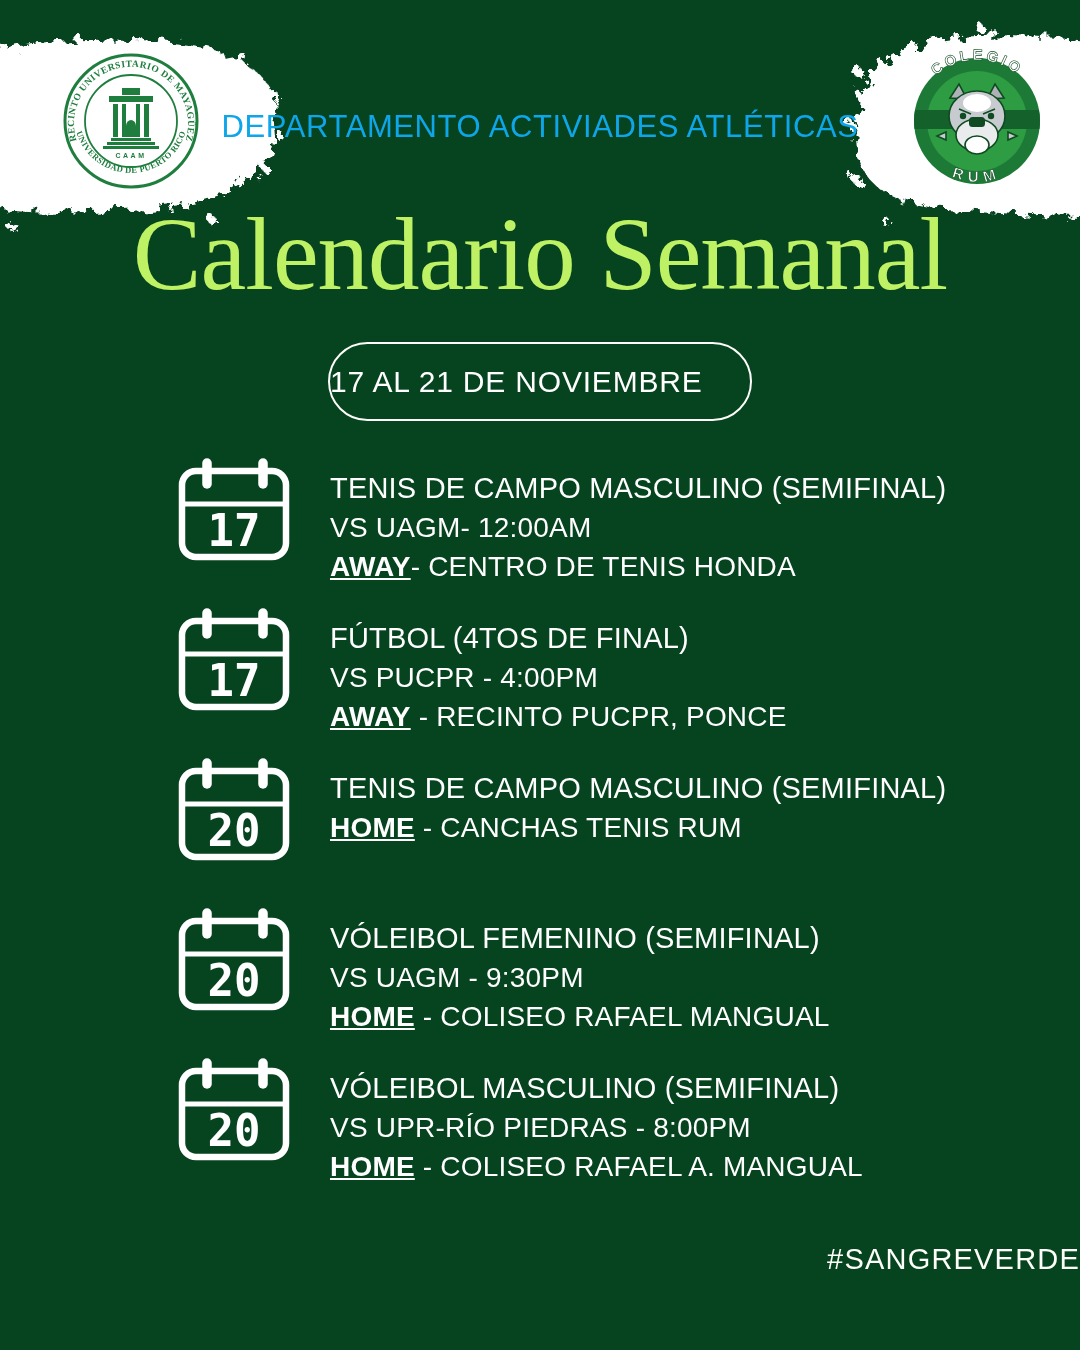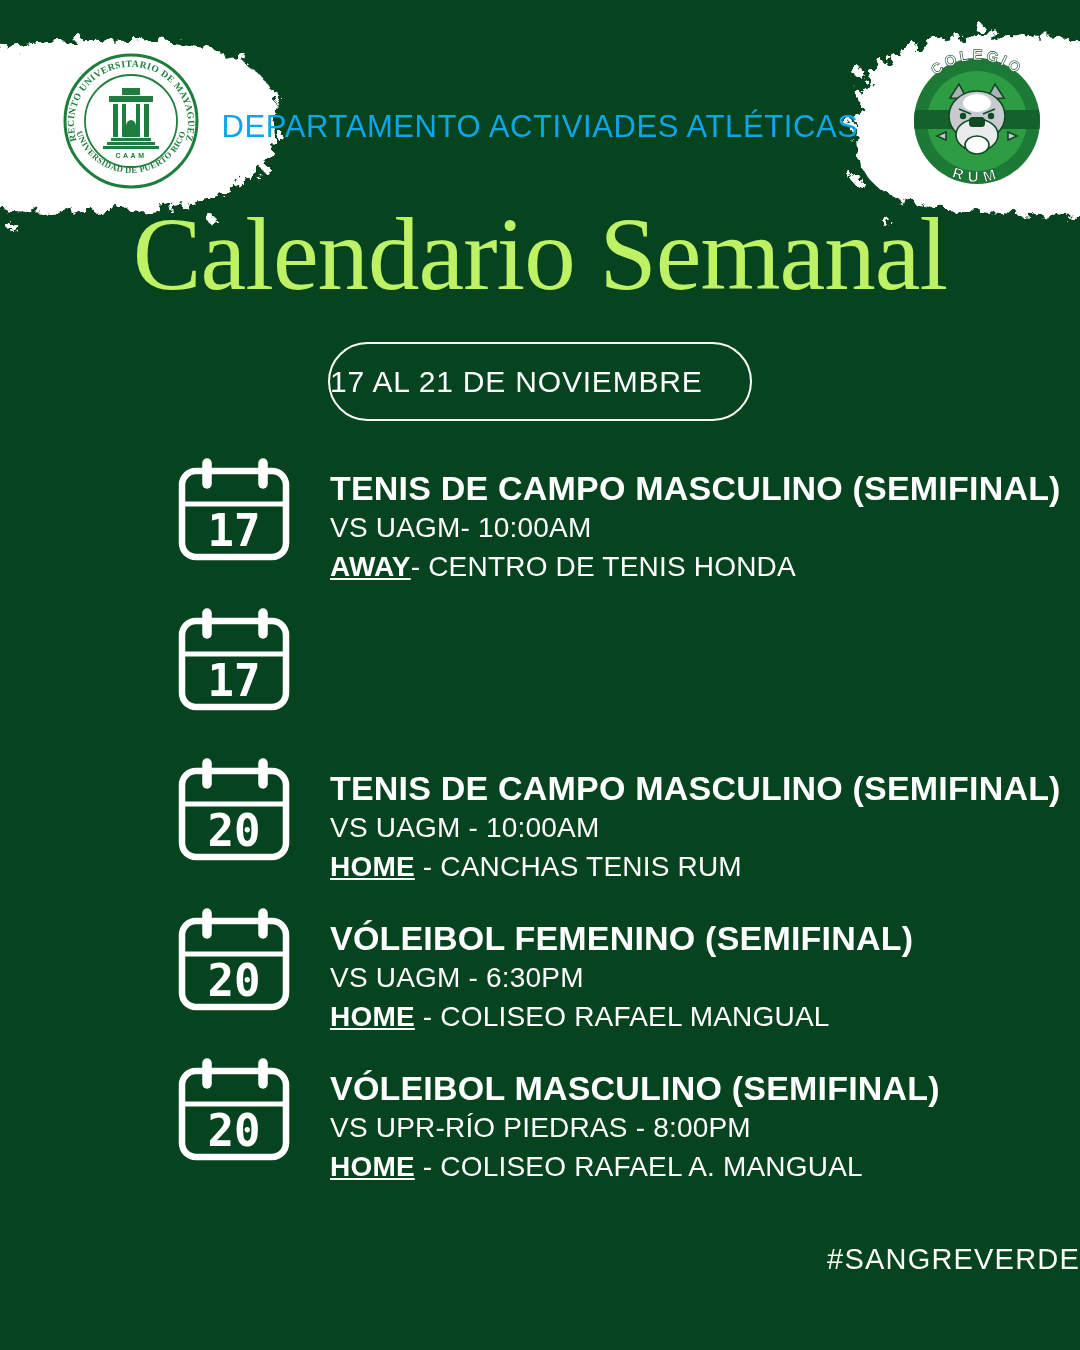--- a/index.html
+++ b/index.html
@@ -39,21 +39,21 @@
   }
   
   .events{
     position:absolute;left:178px;top:457px;
     display:flex;flex-direction:column;gap:46px;
   }
   .event{display:flex;align-items:flex-start;height:104px;}
   .cal-icon{flex:0 0 auto;}
   .event-text{margin-left:40px;margin-top:12px;}
   .event-title{
-    font-size:34px;font-weight:bold;letter-spacing:.2px;
+    font-size:29px;font-weight:normal;letter-spacing:.2px;
     line-height:39px;white-space:nowrap;
   }
   .event-line{
     font-size:28px;font-weight:400;letter-spacing:.2px;
     line-height:39px;white-space:nowrap;
   }
   .venue-label{font-weight:bold;text-decoration:underline;}
   
   .hashtag{
     position:absolute;left:0;top:1243px;width:100%;
@@ -178,61 +178,65 @@
     <div class="event">
       <svg class="cal-icon" width="112" height="104" viewBox="0 0 112 104">
         <rect x="4" y="14" width="104" height="86" rx="14" fill="none" stroke="#ffffff" stroke-width="6.5"></rect>
         <line x1="4" y1="47" x2="108" y2="47" stroke="#ffffff" stroke-width="5"></line>
         <line x1="29" y1="6" x2="29" y2="27" stroke="#ffffff" stroke-width="9.5" stroke-linecap="round"></line>
         <line x1="85" y1="6" x2="85" y2="27" stroke="#ffffff" stroke-width="9.5" stroke-linecap="round"></line>
         <text x="56" y="89" text-anchor="middle" font-size="44" font-weight="bold" fill="#ffffff" font-family="DejaVu Sans Mono, monospace">17</text>
       </svg>
       <div class="event-text">
         <div class="event-title">TENIS DE CAMPO MASCULINO (SEMIFINAL)</div>
-        <div class="event-line">VS UAGM- 10:00AM</div>
+        <div class="event-line">VS UAGM- 12:00AM</div>
         <div class="event-line"><span class="venue-label">AWAY</span><span>- CENTRO DE TENIS HONDA</span></div>
       </div>
     </div>
 
     <div class="event">
       <svg class="cal-icon" width="112" height="104" viewBox="0 0 112 104">
         <rect x="4" y="14" width="104" height="86" rx="14" fill="none" stroke="#ffffff" stroke-width="6.5"></rect>
         <line x1="4" y1="47" x2="108" y2="47" stroke="#ffffff" stroke-width="5"></line>
         <line x1="29" y1="6" x2="29" y2="27" stroke="#ffffff" stroke-width="9.5" stroke-linecap="round"></line>
         <line x1="85" y1="6" x2="85" y2="27" stroke="#ffffff" stroke-width="9.5" stroke-linecap="round"></line>
         <text x="56" y="89" text-anchor="middle" font-size="44" font-weight="bold" fill="#ffffff" font-family="DejaVu Sans Mono, monospace">17</text>
       </svg>
+      <div class="event-text">
+        <div class="event-title">FÚTBOL (4TOS DE FINAL)</div>
+        <div class="event-line">VS PUCPR - 4:00PM</div>
+        <div class="event-line"><span class="venue-label">AWAY</span><span> - RECINTO PUCPR, PONCE</span></div>
+      </div>
     </div>
 
     <div class="event">
       <svg class="cal-icon" width="112" height="104" viewBox="0 0 112 104">
         <rect x="4" y="14" width="104" height="86" rx="14" fill="none" stroke="#ffffff" stroke-width="6.5"></rect>
         <line x1="4" y1="47" x2="108" y2="47" stroke="#ffffff" stroke-width="5"></line>
         <line x1="29" y1="6" x2="29" y2="27" stroke="#ffffff" stroke-width="9.5" stroke-linecap="round"></line>
         <line x1="85" y1="6" x2="85" y2="27" stroke="#ffffff" stroke-width="9.5" stroke-linecap="round"></line>
         <text x="56" y="89" text-anchor="middle" font-size="44" font-weight="bold" fill="#ffffff" font-family="DejaVu Sans Mono, monospace">20</text>
       </svg>
       <div class="event-text">
         <div class="event-title">TENIS DE CAMPO MASCULINO (SEMIFINAL)</div>
-        <div class="event-line">VS UAGM - 10:00AM</div>
         <div class="event-line"><span class="venue-label">HOME</span><span> - CANCHAS TENIS RUM</span></div>
       </div>
     </div>
 
     <div class="event">
       <svg class="cal-icon" width="112" height="104" viewBox="0 0 112 104">
         <rect x="4" y="14" width="104" height="86" rx="14" fill="none" stroke="#ffffff" stroke-width="6.5"></rect>
         <line x1="4" y1="47" x2="108" y2="47" stroke="#ffffff" stroke-width="5"></line>
         <line x1="29" y1="6" x2="29" y2="27" stroke="#ffffff" stroke-width="9.5" stroke-linecap="round"></line>
         <line x1="85" y1="6" x2="85" y2="27" stroke="#ffffff" stroke-width="9.5" stroke-linecap="round"></line>
         <text x="56" y="89" text-anchor="middle" font-size="44" font-weight="bold" fill="#ffffff" font-family="DejaVu Sans Mono, monospace">20</text>
       </svg>
       <div class="event-text">
         <div class="event-title">VÓLEIBOL FEMENINO (SEMIFINAL)</div>
-        <div class="event-line">VS UAGM - 6:30PM</div>
+        <div class="event-line">VS UAGM - 9:30PM</div>
         <div class="event-line"><span class="venue-label">HOME</span><span> - COLISEO RAFAEL MANGUAL</span></div>
       </div>
     </div>
 
     <div class="event">
       <svg class="cal-icon" width="112" height="104" viewBox="0 0 112 104">
         <rect x="4" y="14" width="104" height="86" rx="14" fill="none" stroke="#ffffff" stroke-width="6.5"></rect>
         <line x1="4" y1="47" x2="108" y2="47" stroke="#ffffff" stroke-width="5"></line>
         <line x1="29" y1="6" x2="29" y2="27" stroke="#ffffff" stroke-width="9.5" stroke-linecap="round"></line>
         <line x1="85" y1="6" x2="85" y2="27" stroke="#ffffff" stroke-width="9.5" stroke-linecap="round"></line>

